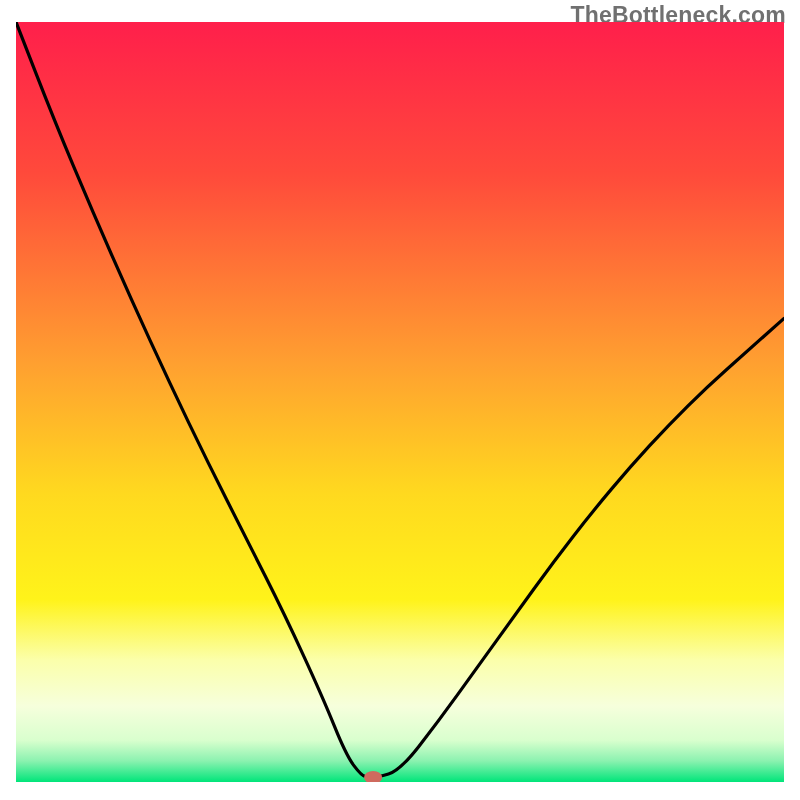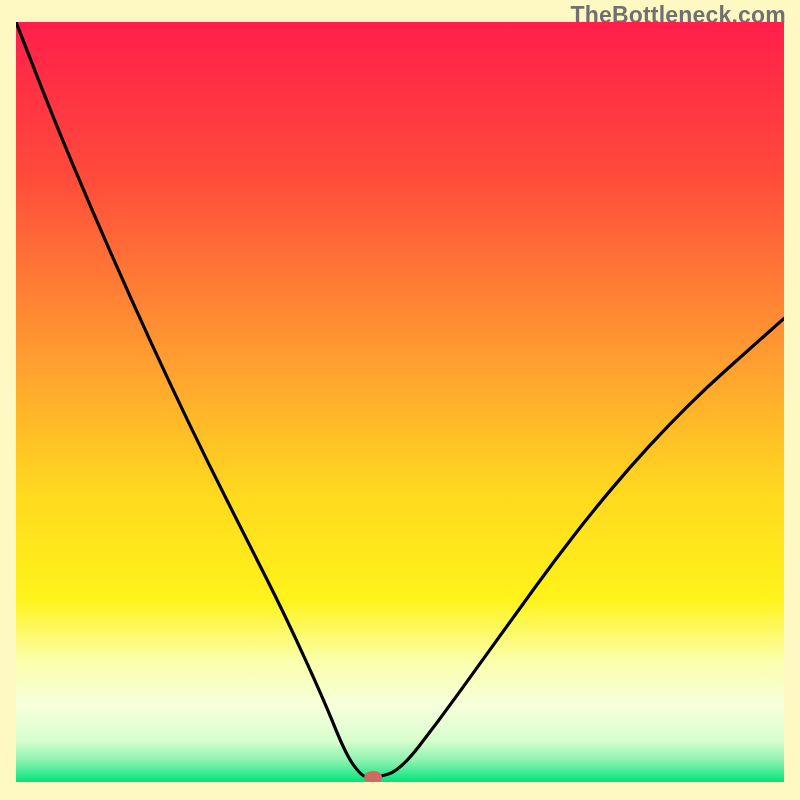--- a/index.html
+++ b/index.html
@@ -7,21 +7,21 @@
     padding: 0;
     width: 800px;
     height: 800px;
     background: #000;
     overflow: hidden;
   }
   .chart-wrap {
     position: relative;
     width: 800px;
     height: 800px;
-    background: #fef9c3;
+    background: #ffffff;
   }
   .plot-area {
     position: absolute;
     left: 16px;
     top: 22px;
     width: 768px;
     height: 760px;
   }
   .watermark {
     position: absolute;

